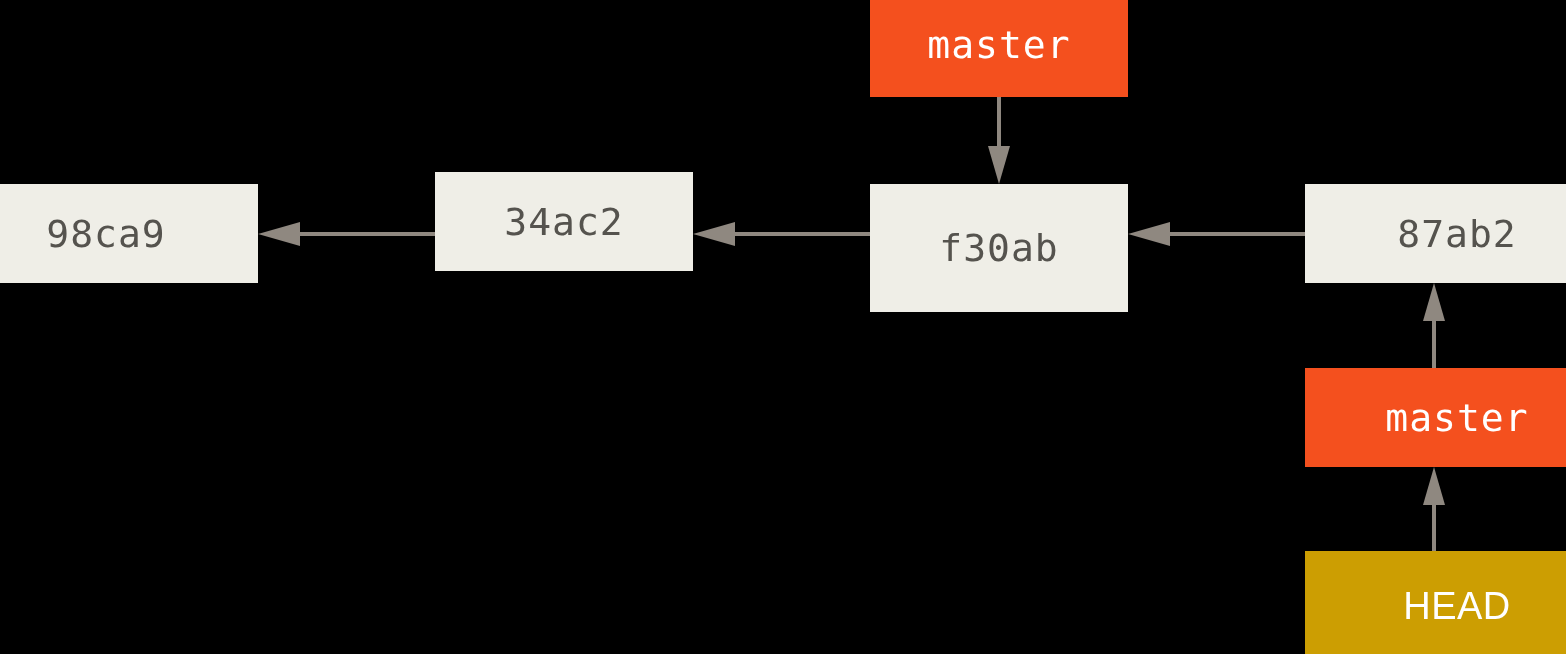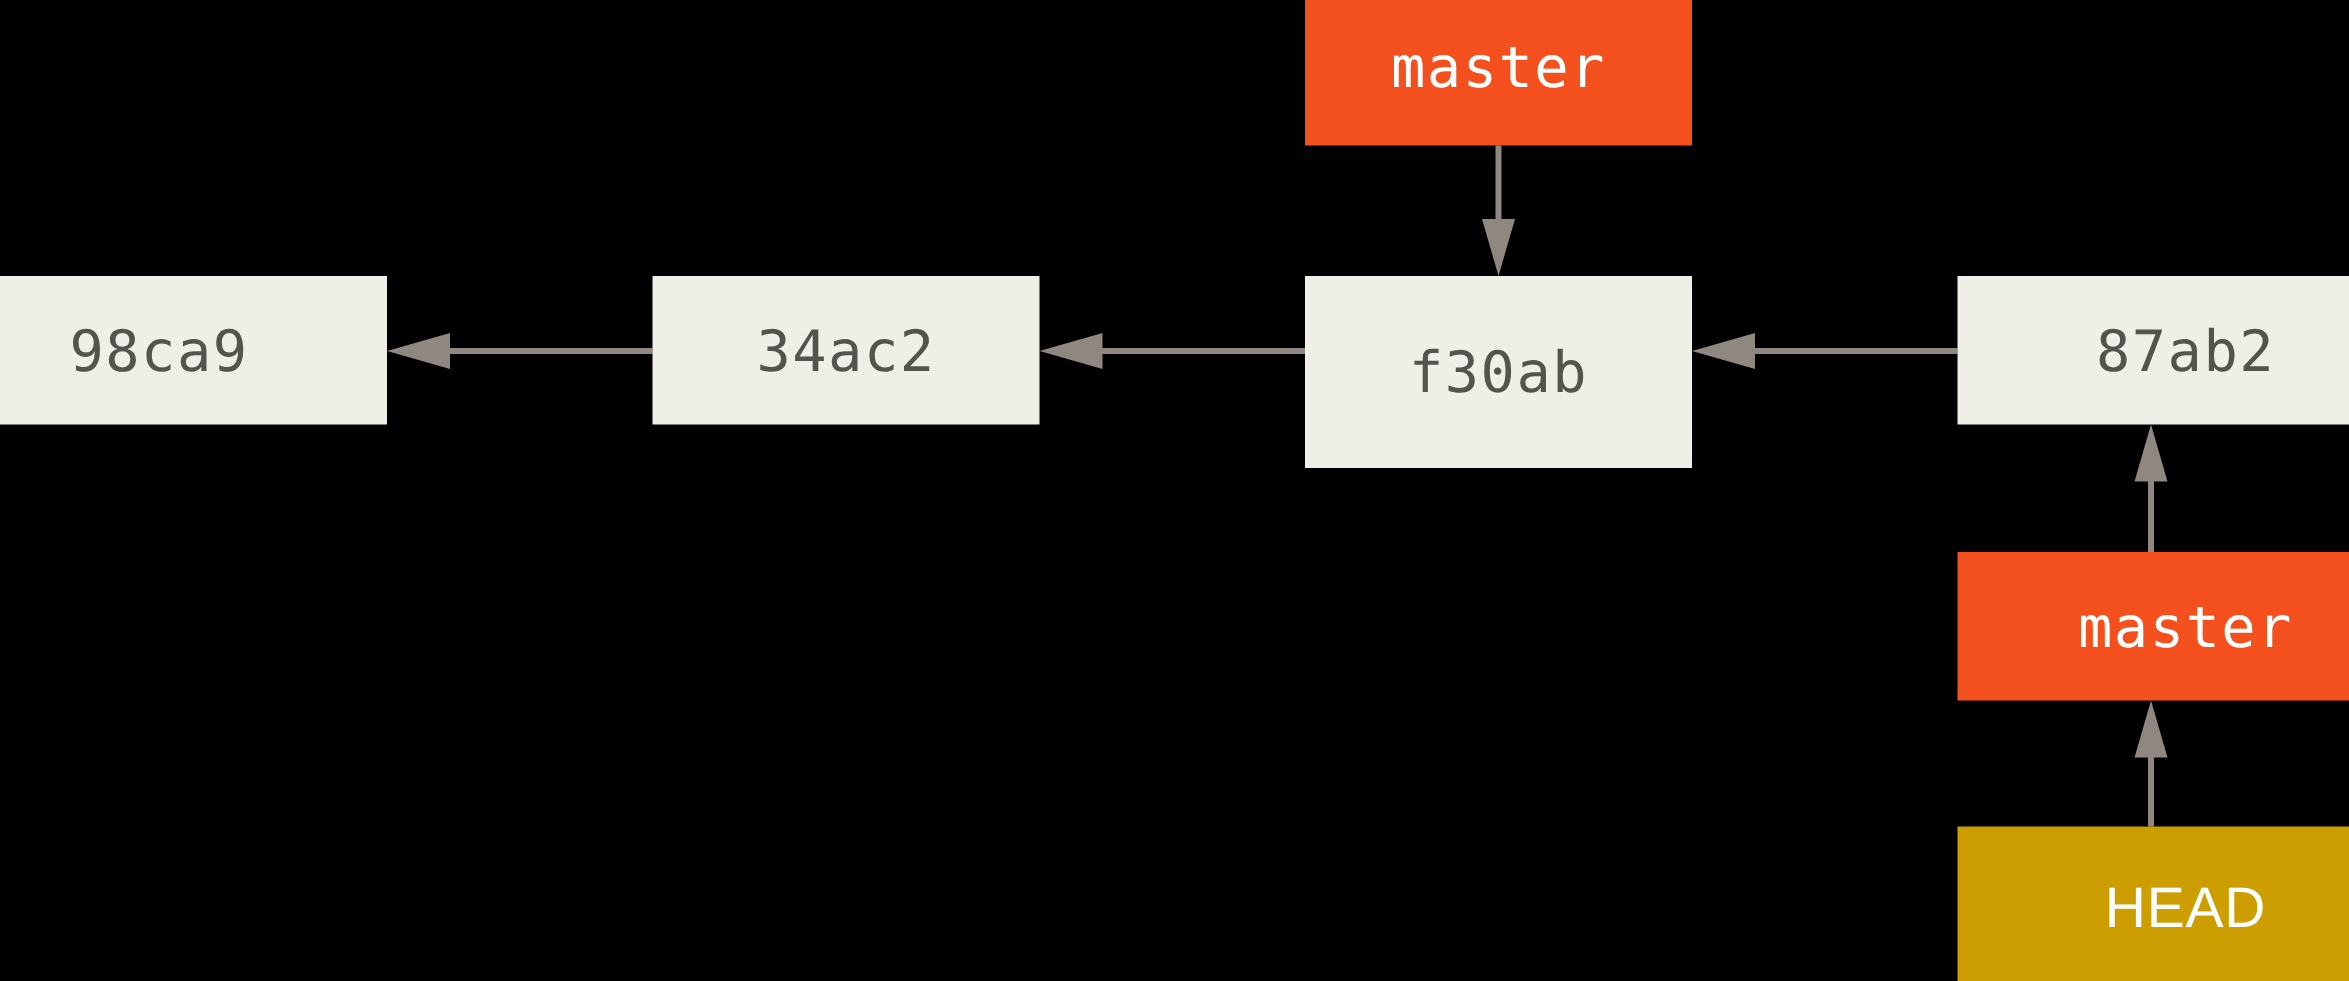--- a/index.html
+++ b/index.html
@@ -95,21 +95,21 @@
     <svg width="24" height="84" viewBox="0 0 24 84">
       <line x1="12" y1="84" x2="12" y2="36" stroke="#8F8880" stroke-width="4"></line>
       <polygon points="12,0 1,38 23,38" fill="#8F8880"></polygon>
     </svg>
   </div>
 
   <div class="node commit" style="left:-46px; top:184px; width:304px; height:99px;">
     <span>98ca9</span>
   </div>
 
-  <div class="node commit" style="left:435px; top:184px; width:258px; height:99px;">
+  <div class="node commit" style="left:435px; top:172px; width:258px; height:99px;">
     <span>34ac2</span>
   </div>
 
   <div class="node commit" style="left:870px; top:184px; width:258px; height:128px;">
     <span>f30ab</span>
   </div>
 
   <div class="node commit" style="left:1305px; top:184px; width:304px; height:99px;">
     <span>87ab2</span>
   </div>

